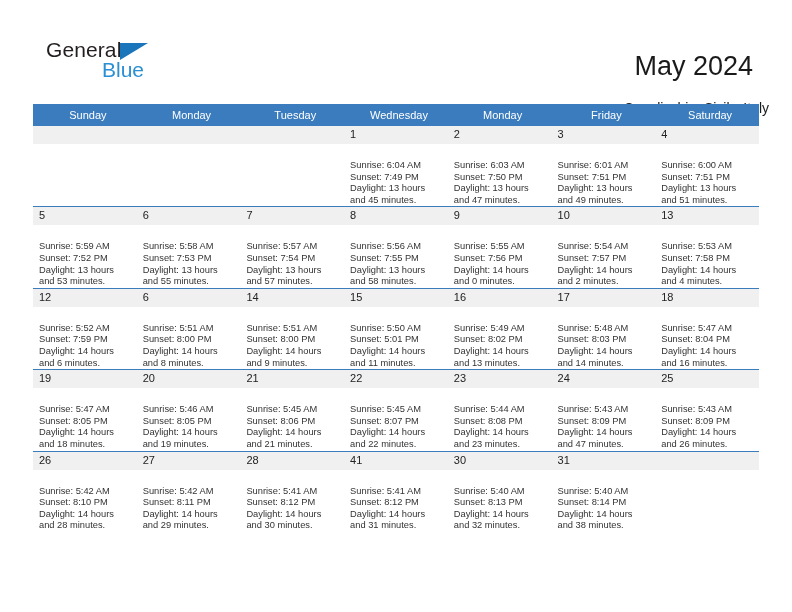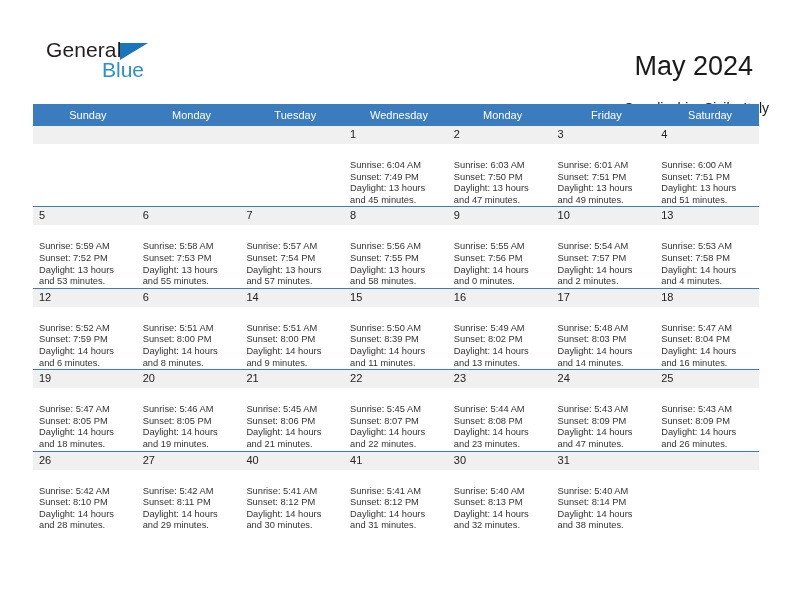--- a/index.html
+++ b/index.html
@@ -305,21 +305,21 @@
               <div>Sunrise: 5:51 AM</div>
               <div>Sunset: 8:00 PM</div>
               <div>Daylight: 14 hours</div>
               <div>and 9 minutes.</div>
             </div>
           </td>
           <td>
             <div class="daynum">15</div>
             <div class="cellbody">
               <div>Sunrise: 5:50 AM</div>
-              <div>Sunset: 8:39 PM</div>
+              <div>Sunset: 5:01 PM</div>
               <div>Daylight: 14 hours</div>
               <div>and 11 minutes.</div>
             </div>
           </td>
           <td>
             <div class="daynum">16</div>
             <div class="cellbody">
               <div>Sunrise: 5:49 AM</div>
               <div>Sunset: 8:02 PM</div>
               <div>Daylight: 14 hours</div>
@@ -423,21 +423,21 @@
           <td>
             <div class="daynum">27</div>
             <div class="cellbody">
               <div>Sunrise: 5:42 AM</div>
               <div>Sunset: 8:11 PM</div>
               <div>Daylight: 14 hours</div>
               <div>and 29 minutes.</div>
             </div>
           </td>
           <td>
-            <div class="daynum">40</div>
+            <div class="daynum">28</div>
             <div class="cellbody">
               <div>Sunrise: 5:41 AM</div>
               <div>Sunset: 8:12 PM</div>
               <div>Daylight: 14 hours</div>
               <div>and 30 minutes.</div>
             </div>
           </td>
           <td>
             <div class="daynum">41</div>
             <div class="cellbody">

